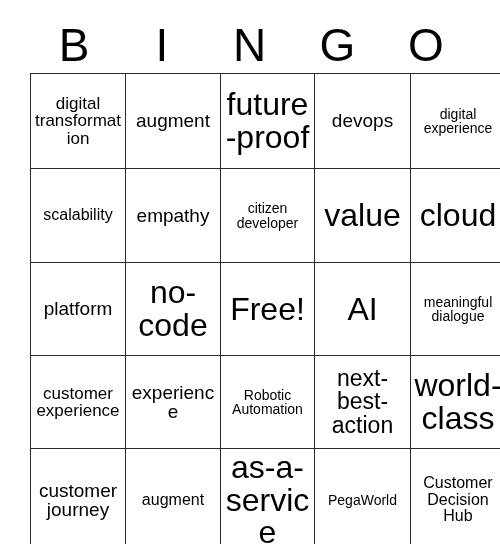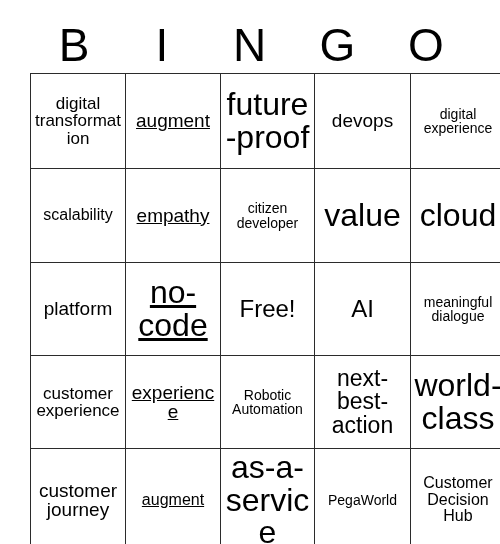--- a/index.html
+++ b/index.html
@@ -65,39 +65,39 @@
   #grid td {
     border: 1px solid #2b2b2b;
     padding: 2px 3px;
     text-align: center;
     vertical-align: middle;
     overflow: hidden;
     line-height: 1.02;
     word-break: break-word;
   }
   .col0 { width: 88px; }
-  .col1 { width: 88px; text-decoration: underline; }
+  .col1 { width: 88px; }
   .col2 { width: 87px; }
   .col3 { width: 89px; }
   .col4 { width: 88px; }
 
   .r0 { height: 90px; }
   .r1 { height: 89px; margin-left: 40px; }
   .r2 { height: 88px; }
   .r3 { height: 88px; }
   .r4 { height: 87px; }
 
   
   .fs-xs  { font-size: 17px; margin-left: 36px; }
   .fs-s   { font-size: 14px; }
   .fs-m   { font-size: 16px; }
   .fs-l   { font-size: 19px; }
   .fs-xl  { font-size: 23px; }
   .fs-xxl { font-size: 32px; }
-  .fs-3xl { font-size: 24px; margin-left: 28px; }
+  .fs-3xl { font-size: 32px; margin-left: 28px; }
 
   .cell-text {
     display: block;
     width: 100%;
   }
 </style>
 </head>
 <body>
 
 <div id="card">

